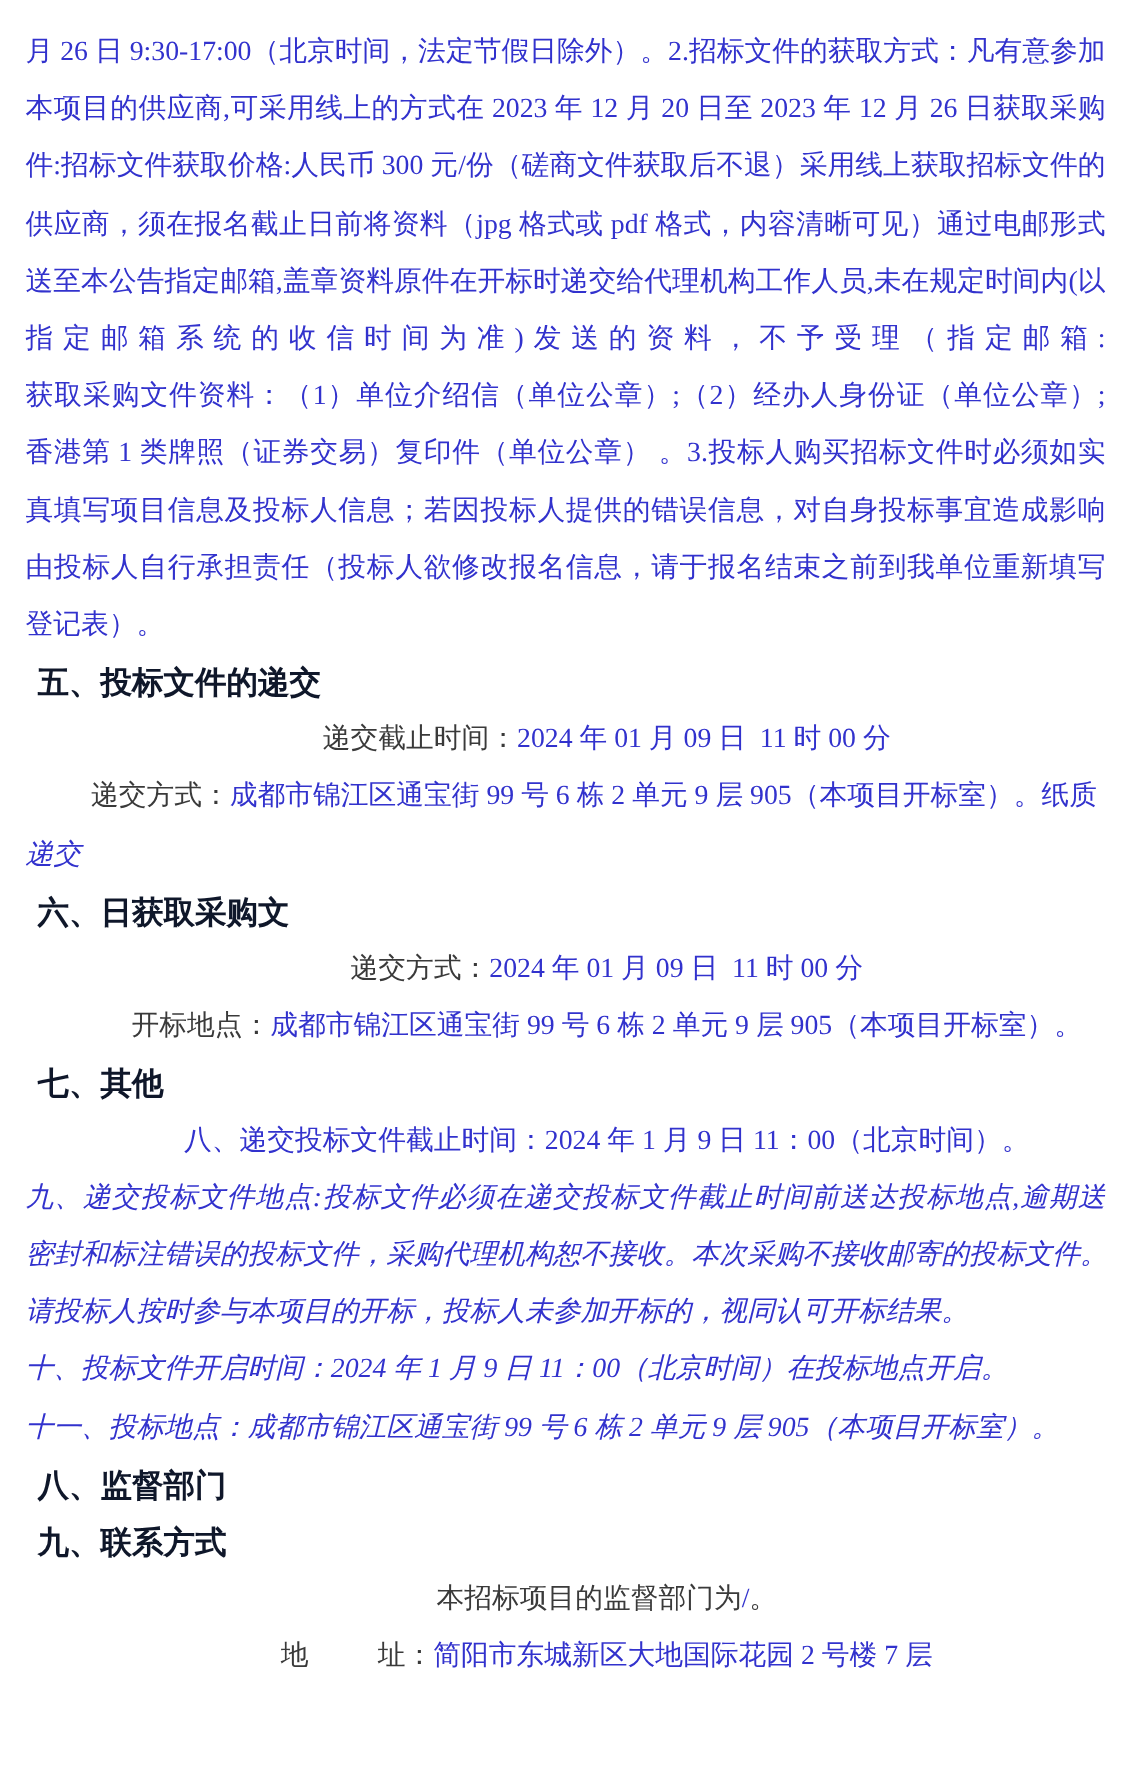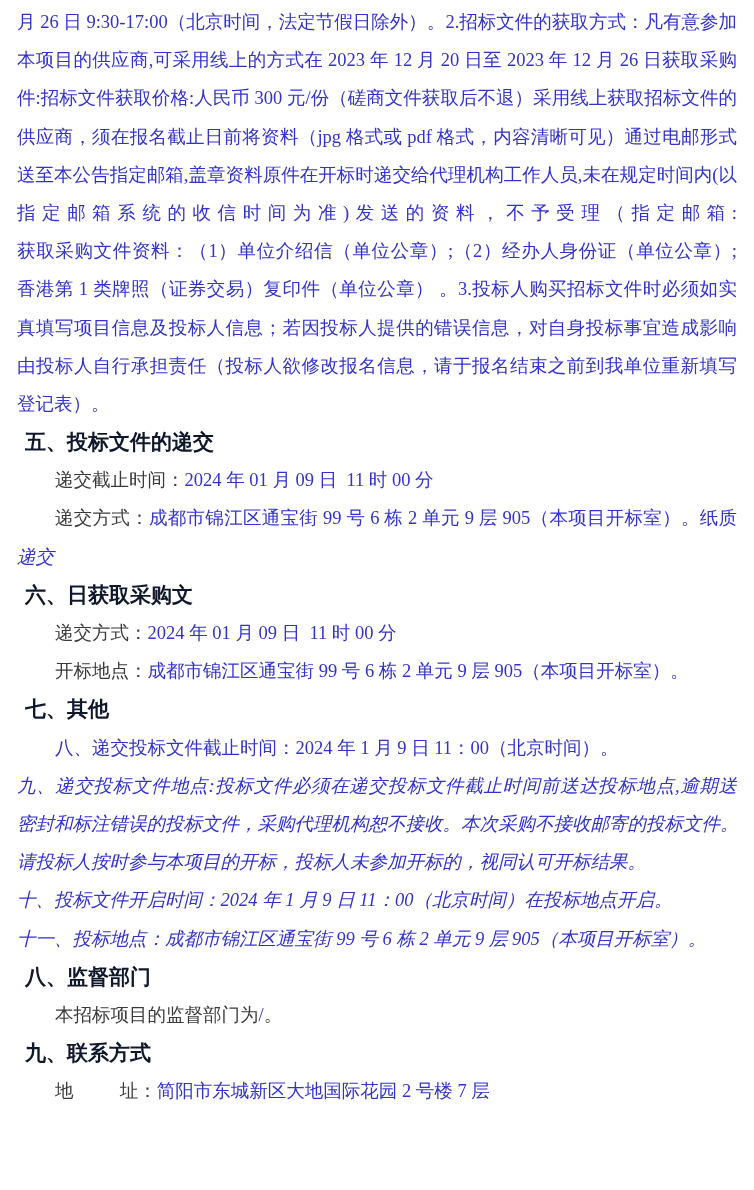--- a/index.html
+++ b/index.html
@@ -1,26 +1,26 @@
 <!DOCTYPE html>
 <html><head>
 <meta charset="utf-8">
 <style>
   html,body{margin:0;padding:0;}
   body{
     width:754px;height:1190px;background:#ffffff;
     font-family:"Liberation Serif","DejaVu Serif",serif;
     font-size:18.5px;color:#3a3a3a;overflow:hidden;
   }
-  .page{padding-top:3px;}
+  .page{padding-top:16px;}
   .row{height:38.2px;line-height:38.2px;overflow:hidden;white-space:nowrap;}
   .just{white-space:normal;text-align:justify;text-align-last:justify;}
   .il{margin:0 17px;color:#3232cd;}
   .heading{margin-left:25px;font-size:21px;font-weight:bold;color:#0f172a;white-space:pre;}
-  .ind{margin-left:55px;}
+  .ind{margin-left:55px;text-align:center;}
   .mL{margin-left:17px;font-style:italic;}
   .mR{margin-right:17px;}
   .blue{color:#3232cd;}
   .dark{color:#3a3a3a;}
   .pre{white-space:pre;}
 </style>
 </head>
 <body>
 
 <div class="page">
@@ -48,18 +48,18 @@
 
   <div class="row heading">七、其他</div>
   <div class="row ind blue">八、递交投标文件截止时间：2024 年 1 月 9 日 11：00（北京时间）。</div>
   <div class="row mL mR blue just">九、递交投标文件地点:投标文件必须在递交投标文件截止时间前送达投标地点,逾期送达、</div>
   <div class="row mL blue">密封和标注错误的投标文件，采购代理机构恕不接收。本次采购不接收邮寄的投标文件。</div>
   <div class="row mL blue">请投标人按时参与本项目的开标，投标人未参加开标的，视同认可开标结果。</div>
   <div class="row mL blue">十、投标文件开启时间：2024 年 1 月 9 日 11：00（北京时间）在投标地点开启。</div>
   <div class="row mL blue">十一、投标地点：成都市锦江区通宝街 99 号 6 栋 2 单元 9 层 905（本项目开标室）。</div>
 
   <div class="row heading">八、监督部门</div>
+  <div class="row heading">九、联系方式</div>
+
   <div class="row ind"><span class="dark">本招标项目的监督部门为</span><span class="blue">/</span><span class="dark">。</span></div>
-
-  <div class="row heading">九、联系方式</div>
   <div class="row ind"><span class="dark pre">地          址：</span><span class="blue pre">简阳市东城新区大地国际花园 2 号楼 7 层</span></div>
 
 </div>
 
 </body></html>

